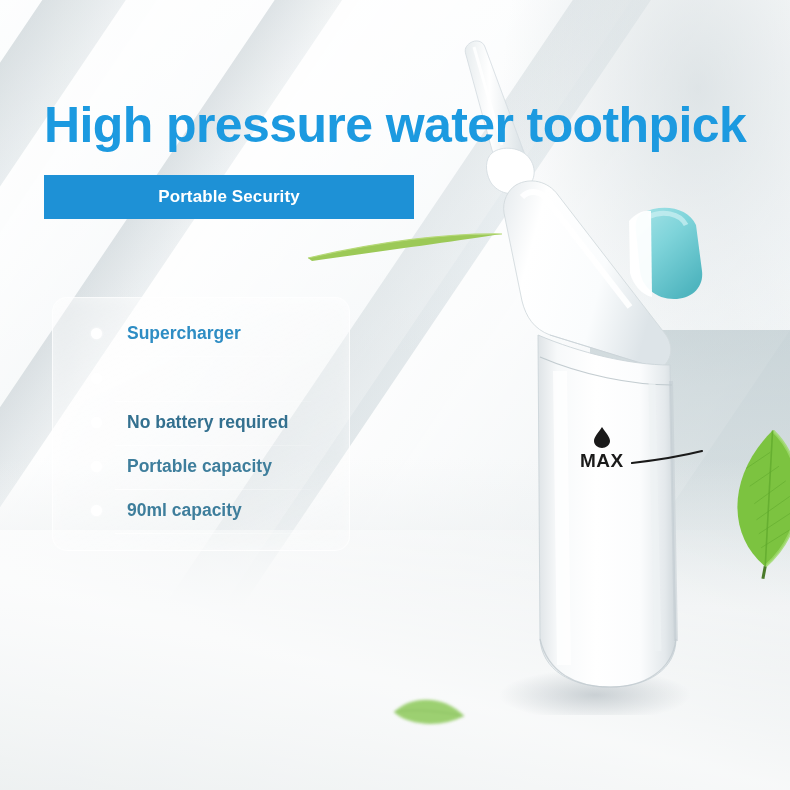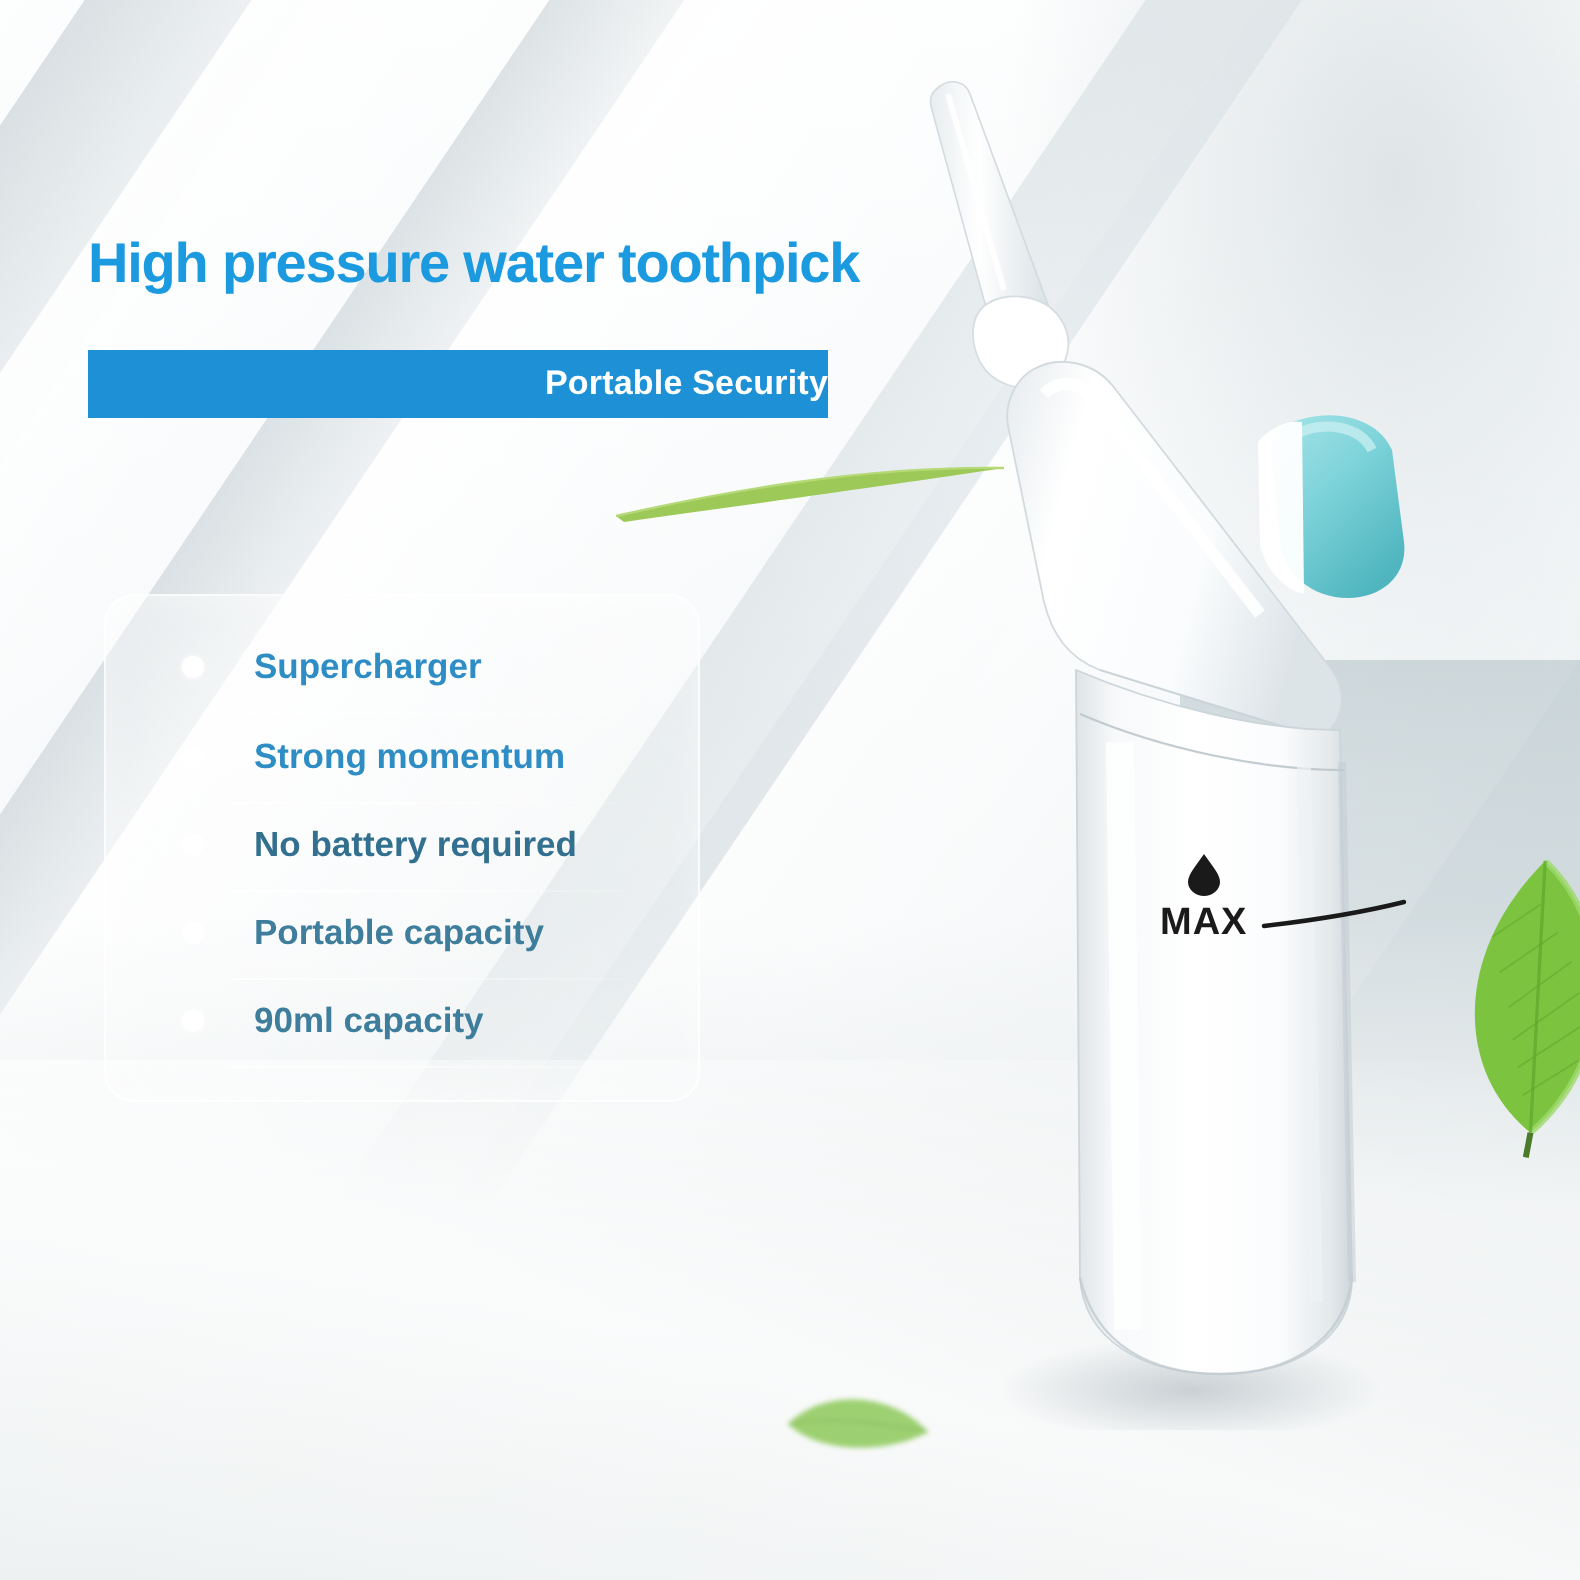--- a/index.html
+++ b/index.html
@@ -134,38 +134,37 @@
     top: 35px;
     width: 330px;
     height: 680px;
   }
 
   
   .headline {
     position: absolute;
     left: 44px;
     top: 96px;
-    font-size: 28px;
+    font-size: 50px;
     font-weight: bold;
     letter-spacing: -0.6px;
     color: #1C9AE0;
     white-space: nowrap;
-    margin-top: 20px;
   }
 
   .ribbon {
     position: absolute;
     left: 44px;
     top: 175px;
     width: 370px;
-    height: 34px;
+    height: 44px;
     background: #1E91D6;
     display: flex;
     align-items: center;
-    justify-content: flex-end;
+    justify-content: center;
   }
   .ribbon-text {
     color: #ffffff;
     font-size: 17px;
     font-weight: bold;
     letter-spacing: 0.1px;
   }
 
   
   .features-card {
@@ -343,21 +342,20 @@
   <div class="features-card">
 
     <div class="feature-row" style="top:13px;">
       <span class="bullet"></span>
       <span class="feature-label" style="color:#2E8DC4;">Supercharger</span>
     </div>
     <div class="feature-rule" style="top:58px;"></div>
 
     <div class="feature-row" style="top:58px;">
       <span class="bullet"></span>
-      <span class="feature-label" style="color:#2E8DC4;">Strong momentum</span>
     </div>
     <div class="feature-rule" style="top:103px;"></div>
 
     <div class="feature-row" style="top:102px;">
       <span class="bullet"></span>
       <span class="feature-label" style="color:#33708F;">No battery required</span>
     </div>
     <div class="feature-rule" style="top:147px;"></div>
 
     <div class="feature-row" style="top:146px;">

